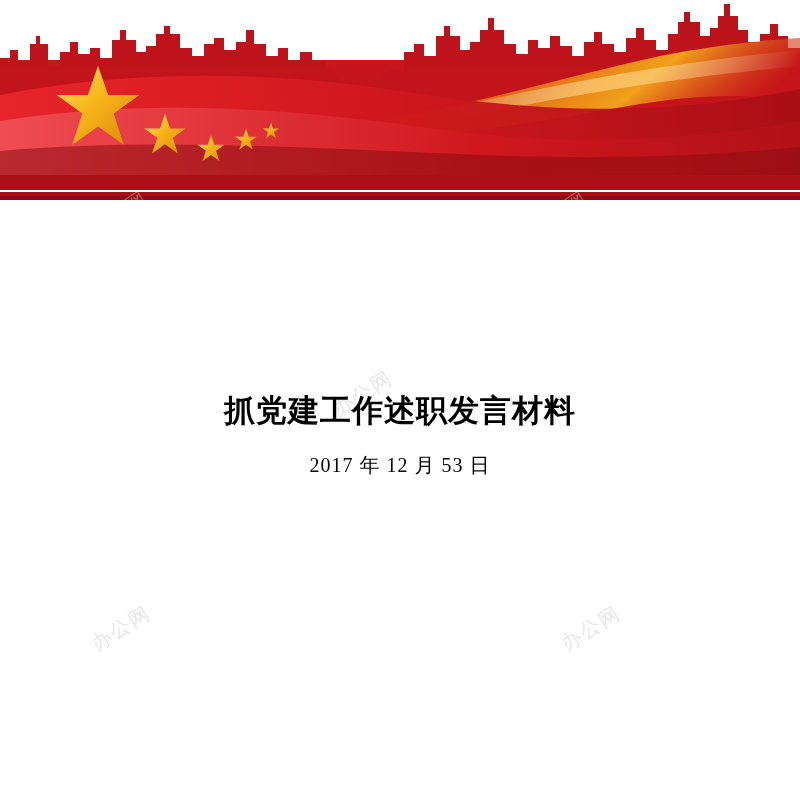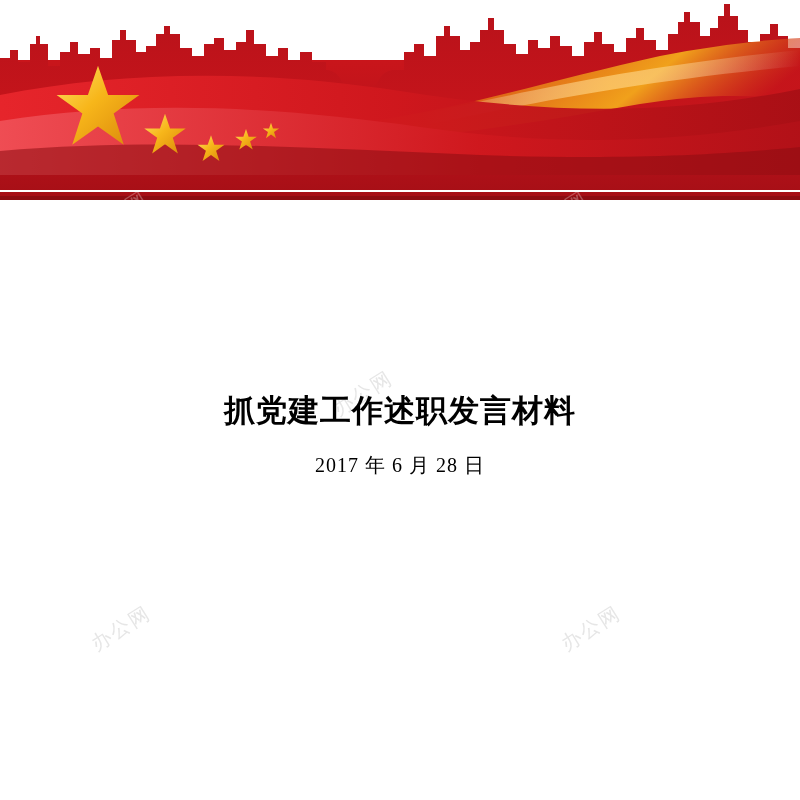--- a/index.html
+++ b/index.html
@@ -207,14 +207,14 @@
 </div>
 
 <div class="wm wm-light" style="left:85px;  top:200px;">办公网</div>
 <div class="wm wm-light" style="left:525px; top:200px;">办公网</div>
 <div class="wm" style="left:330px; top:380px;">办公网</div>
 <div class="wm" style="left:88px;  top:615px;">办公网</div>
 <div class="wm" style="left:558px; top:615px;">办公网</div>
 
 <div class="doc">
   <div class="doc-title">抓党建工作述职发言材料</div>
-  <div class="doc-date">2017 年 6 月 28 日</div>
+  <div class="doc-date">2017 年 12 月 53 日</div>
 </div>
 
 </body></html>

